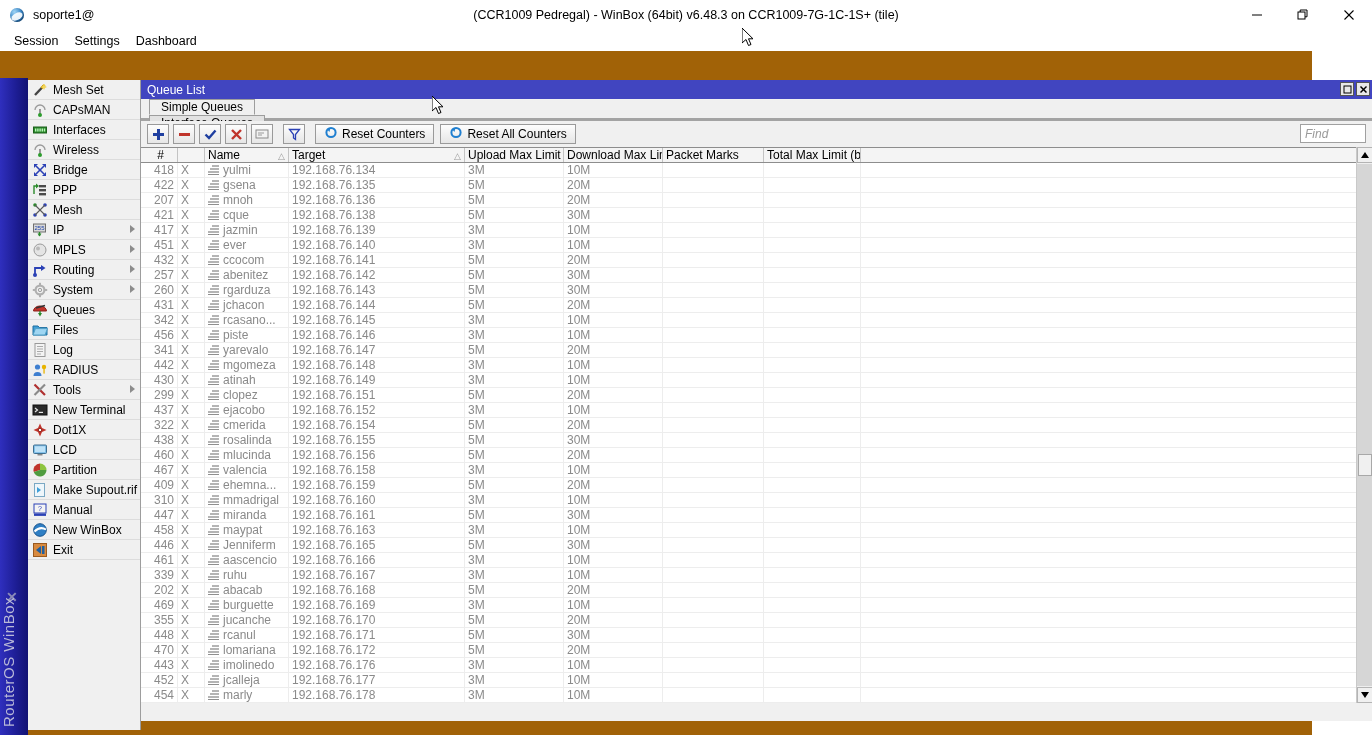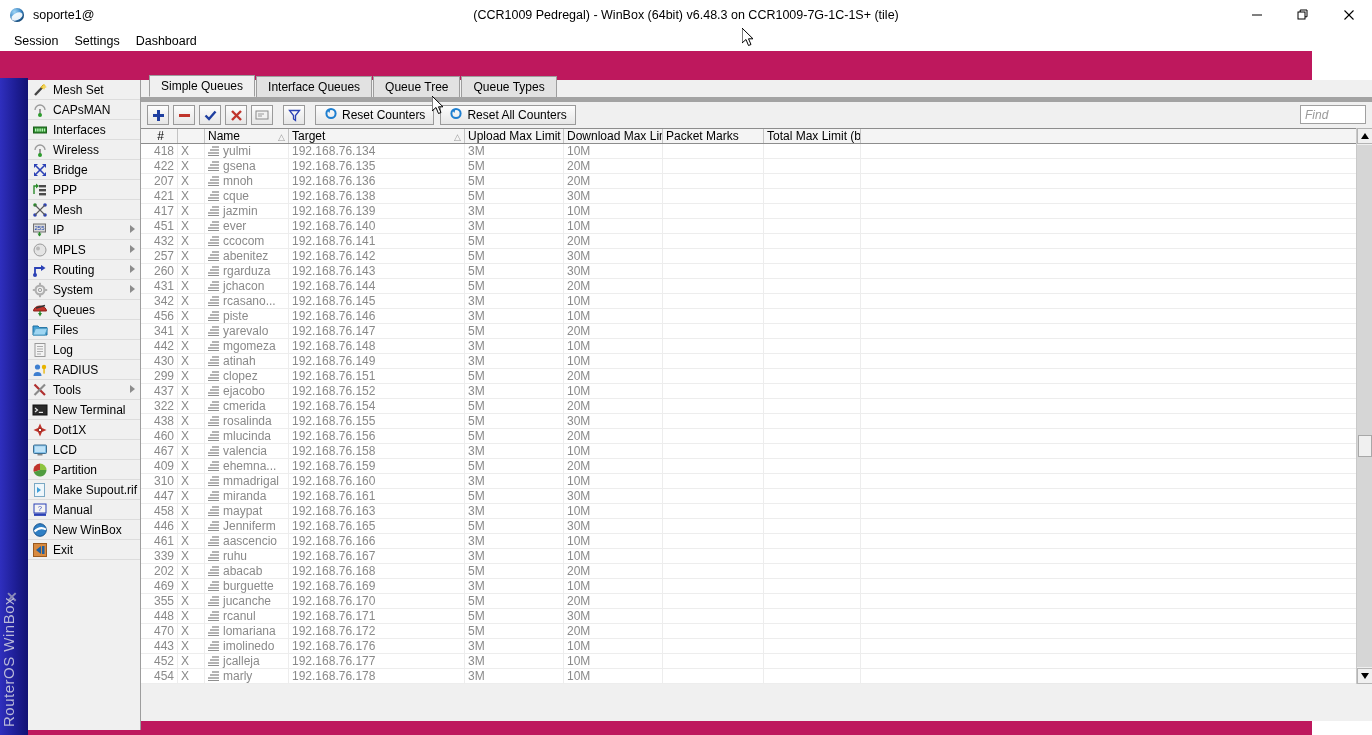--- a/index.html
+++ b/index.html
@@ -5,21 +5,21 @@
   * { box-sizing: border-box; }
   html, body {
     margin: 0; padding: 0;
     width: 1372px; height: 735px;
     overflow: hidden;
     font-family: "Liberation Sans", sans-serif;
     font-size: 12px;
     background: #ffffff;
     color: #000;
   }
-  #app { position: relative; width: 1312px; height: 735px; background: #be185d; }
+  #app { position: relative; width: 1312px; height: 735px; background: #a16207; }
 
   
   .titlebar {
     position: absolute; top: 0; left: 0; width: 1372px; height: 30px;
     background: #ffffff;
     display: flex; align-items: center;
   }
   .tb-icon { width: 16px; height: 16px; margin-left: 9px; margin-right: 8px; position: relative; }
   .tb-icon .globe {
     position: absolute; inset: 1px;
@@ -135,22 +135,22 @@
     height: 19px; background: #4145c0; color: #ffffff;
     display: flex; align-items: center; padding-left: 6px; font-size: 12px;
     position: relative;
   }
   .qwin-btns { position: absolute; right: 2px; top: 2px; display: flex; gap: 2px; }
   .qbtn {
     width: 14px; height: 14px; background: #e8e8e8; border: 1px solid #555;
     display: flex; align-items: center; justify-content: center; font-size: 9px; color: #000;
   }
   .tabs {
-    height: 22px; display: flex; align-items: flex-end; padding-left: 8px;
-    background: #f0f0f0; border-bottom: 5px solid #a3a3a3;
+    height: 22px; display: flex; align-items: flex-start; padding-left: 8px;
+    background: #f0f0f0; border-bottom: 3px solid #a3a3a3; flex-direction: column;
   }
   .tab {
     height: 21px; padding: 0 11px; display: flex; align-items: center;
     font-size: 12px; background: #e2e2e2; border: 1px solid #9d9d9d;
     border-bottom: none; margin-right: 1px;
   }
   .tab.active { background: #f0f0f0; height: 22px; border-bottom: 1px solid #f0f0f0; }
 
   .qtoolbar {
     height: 26px; display: flex; align-items: center; padding-left: 6px;
@@ -577,20 +577,36 @@
           <polygon points="9,4 9,12 4,8" fill="#1f5f9f"></polygon>
           <rect x="10" y="4" width="2.5" height="8" fill="#1f5f9f"></rect>
         </svg>
       </span>
       <span class="mlabel">Exit</span>
     </div>
   </div>
 
   <div class="qwin">
 
+    <div class="qwin-title">
+      <span>Queue List</span>
+      <div class="qwin-btns">
+        <div class="qbtn">
+          <svg width="9" height="9" viewBox="0 0 9 9">
+              <rect x="1" y="1" width="7" height="7" fill="none" stroke="#000"></rect>
+            </svg>
+        </div>
+        <div class="qbtn">
+          <svg width="9" height="9" viewBox="0 0 9 9">
+            <line x1="1.5" y1="1.5" x2="7.5" y2="7.5" stroke="#000" stroke-width="1.5"></line>
+            <line x1="7.5" y1="1.5" x2="1.5" y2="7.5" stroke="#000" stroke-width="1.5"></line>
+          </svg>
+        </div>
+      </div>
+    </div>
 
     <div class="tabs">
       <div class="tab active">Simple Queues</div>
       <div class="tab">Interface Queues</div>
       <div class="tab">Queue Tree</div>
       <div class="tab">Queue Types</div>
     </div>
 
     <div class="qtoolbar">
       <div class="qtb">

